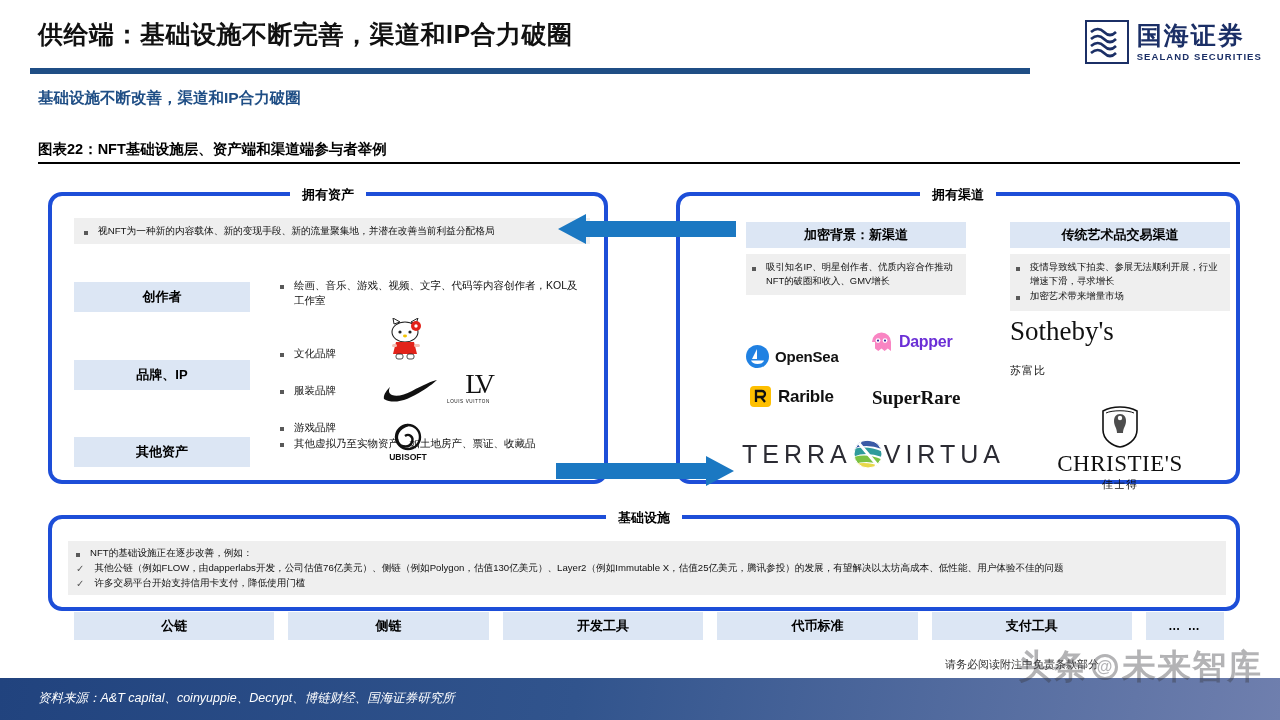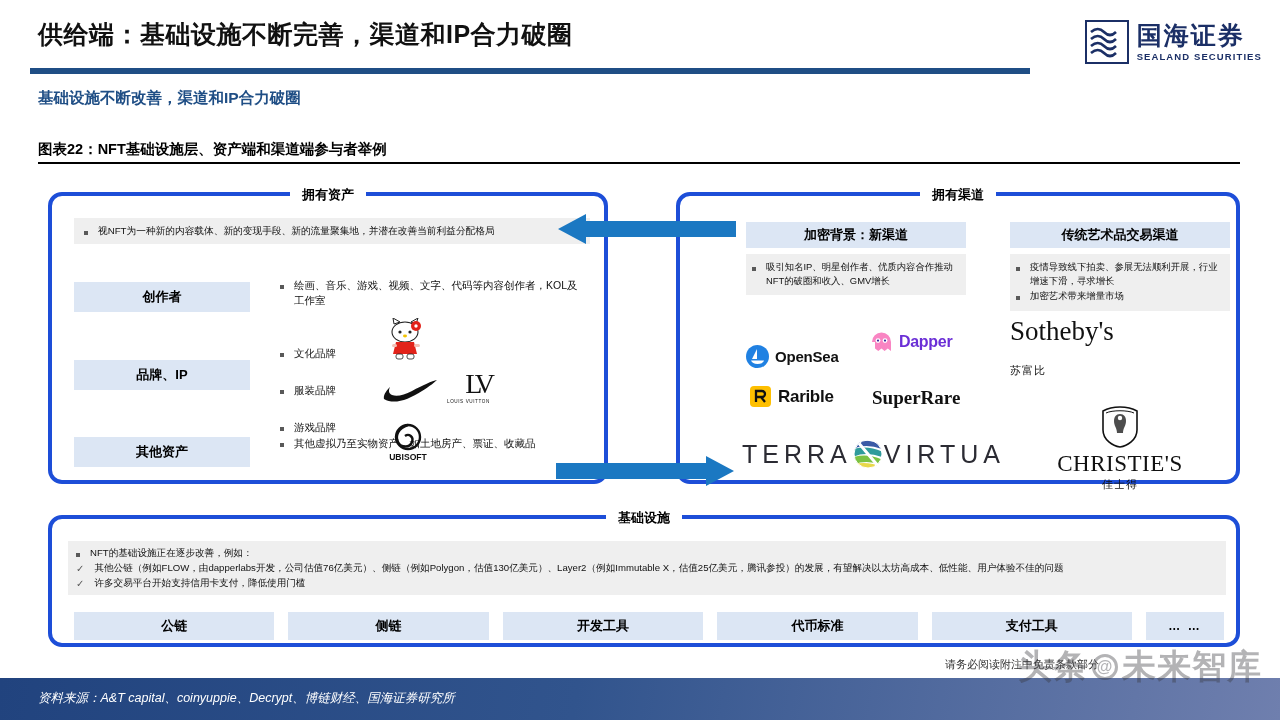--- a/index.html
+++ b/index.html
@@ -114,21 +114,21 @@
     height: 26px; font-size: 13px; margin-bottom: 6px;
   }
   .chan-body { background: #efefef; padding: 6px 8px 8px 6px; }
   .chan-body .bullet-row + .bullet-row { margin-top: 2px; }
   .chan-body .btext { font-size: 9.4px; }
 
   
   .arrow { position: absolute; }
 
   
-  #panel-infra { left: 48px; top: 515px; width: 1192px; height: 132px; }
+  #panel-infra { left: 48px; top: 515px; width: 1192px; height: 96px; }
   #infra-text {
     position: absolute; left: 16px; top: 22px; width: 1158px;
     background: #efefef; padding: 5px 8px;
   }
   #infra-text .btext { font-size: 9.6px; white-space: nowrap; }
   #infra-text .bullet-row + .bullet-row { margin-top: 1px; }
   #infra-chips {
     position: absolute; left: 22px; top: 93px; width: 1150px;
     display: flex; align-items: center; gap: 14px;
   }

